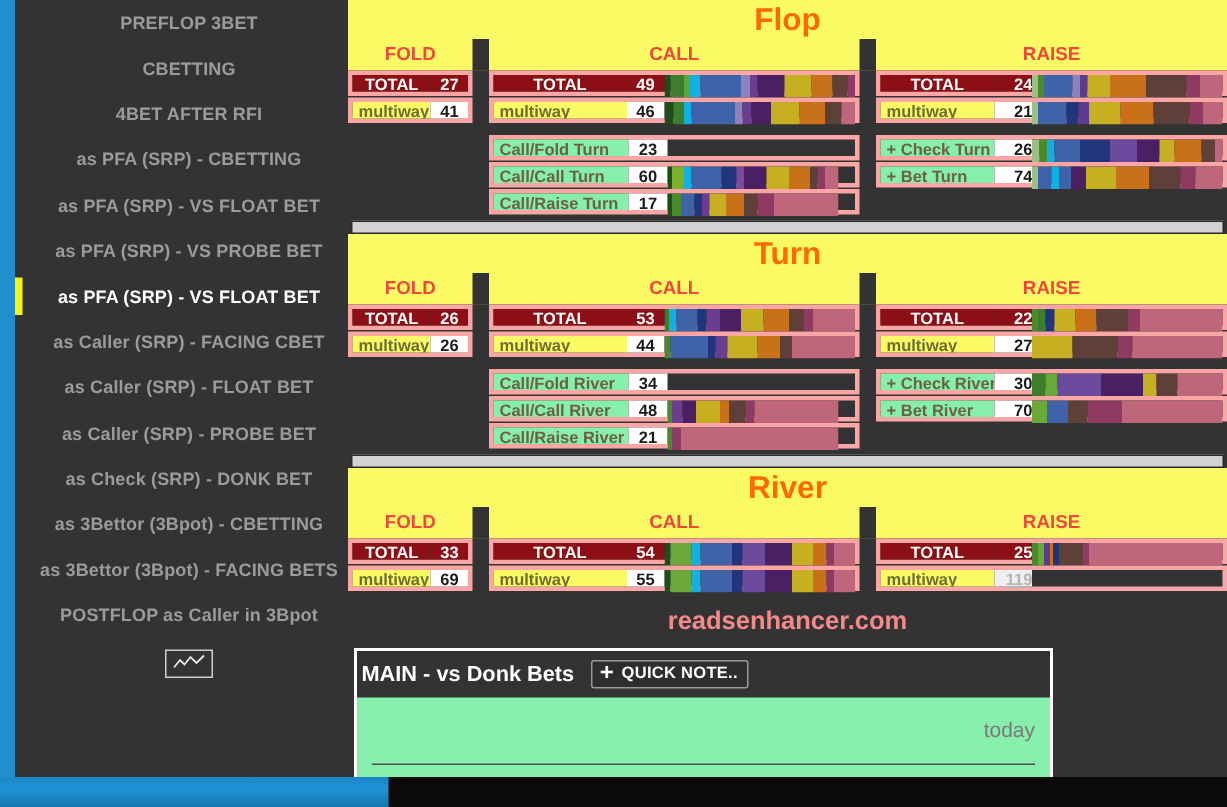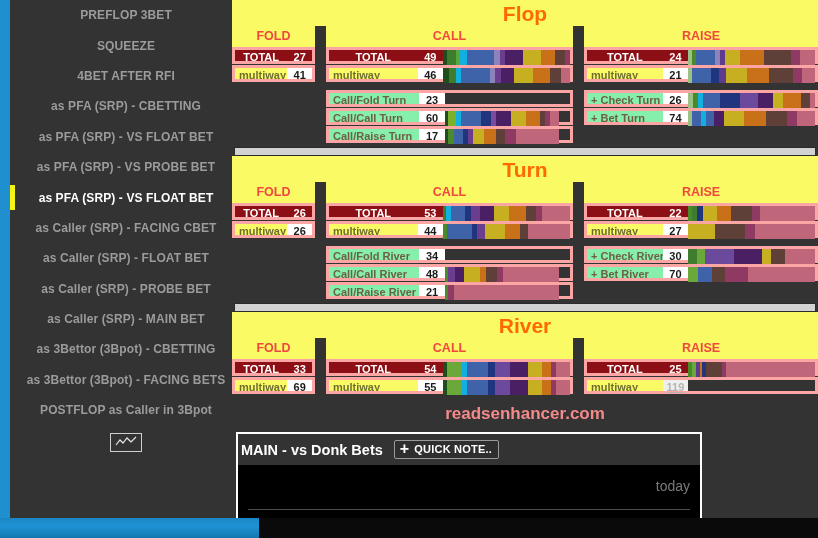--- a/index.html
+++ b/index.html
@@ -93,21 +93,21 @@
   .r-multi .val.empty{background:#efefef;color:#b4b4b4;text-decoration:underline;}
   
   .r-sub .lbl{background:#86efac;color:#6e6045;}
   .r-sub .val{background:#ffffff;color:#1a1a1a;}
 
   .w-fold-l{width:55px;}
   .w-fold-v{width:26px;}
   .w-call-l{width:90px;}
   .w-call-v{width:26px;}
   .w-raise-l{width:77px;}
-  .w-raise-v{width:26px;}
+  .w-raise-v{width:26px;text-align:right;}
 
   .bar{height:15px;display:flex;overflow:hidden;}
   .bar-call{width:129px;}
   .bar-raise{width:129px;}
   .bar-sub-call{width:114px;}
   .bar-sub-raise{width:129px;}
   .bar i{display:block;height:100%;}
 
   .spacer-sm{height:7px;}
   .scroll{
@@ -129,21 +129,21 @@
   }
   .note-title{color:#ffffff;font-size:14.5px;font-weight:bold;white-space:nowrap;}
   .qnote{
     display:inline-flex;align-items:center;gap:5px;
     border:1px solid #9a9a9a;border-radius:2px;background:#2e2e2e;
     padding:1px 6px 2px 5px;color:#ffffff;font-size:11px;font-weight:bold;
     letter-spacing:.2px;
   }
   .qnote .plus{font-size:16px;font-weight:bold;line-height:14px;}
   .note-body{
-    background:#000000;height:55px;position:relative;
+    background:#86efac;height:55px;position:relative;
   }
   .note-today{
     position:absolute;right:10px;top:13px;color:#7a7a7a;font-size:14px;
   }
   .note-rule{
     position:absolute;left:10px;right:10px;bottom:10px;height:1px;background:#4d4d4d;
   }
   .bottom-strip{
     position:absolute;left:0;bottom:0;width:818px;height:20px;background:#0a0a0a;
   }
@@ -156,21 +156,21 @@
 <body>
 
 <div class="app">
 
   <div class="sidebar">
     <div id="sidebar-items">
         <div class="side-item">
           <span>PREFLOP 3BET</span>
         </div>
         <div class="side-item">
-          <span>SQUEEZE</span>
+          <span>CBETTING</span>
         </div>
         <div class="side-item">
           <span>4BET AFTER RFI</span>
         </div>
         <div class="side-item">
           <span>as PFA (SRP) - CBETTING</span>
         </div>
         <div class="side-item">
           <span>as PFA (SRP) - VS FLOAT BET</span>
         </div>
@@ -183,21 +183,21 @@
         <div class="side-item">
           <span>as Caller (SRP) - FACING CBET</span>
         </div>
         <div class="side-item">
           <span>as Caller (SRP) - FLOAT BET</span>
         </div>
         <div class="side-item">
           <span>as Caller (SRP) - PROBE BET</span>
         </div>
         <div class="side-item">
-          <span>as Caller (SRP) - MAIN BET</span>
+          <span>as Check (SRP) - DONK BET</span>
         </div>
         <div class="side-item">
           <span>as 3Bettor (3Bpot) - CBETTING</span>
         </div>
         <div class="side-item">
           <span>as 3Bettor (3Bpot) - FACING BETS</span>
         </div>
         <div class="side-item">
           <span>POSTFLOP as Caller in 3Bpot</span>
         </div>

